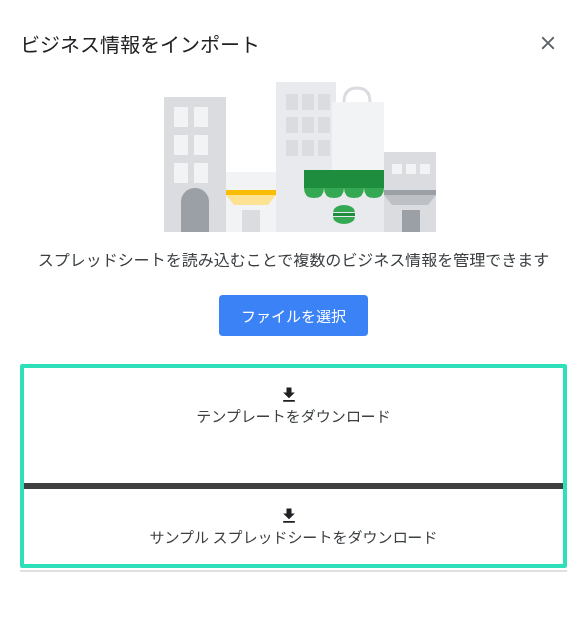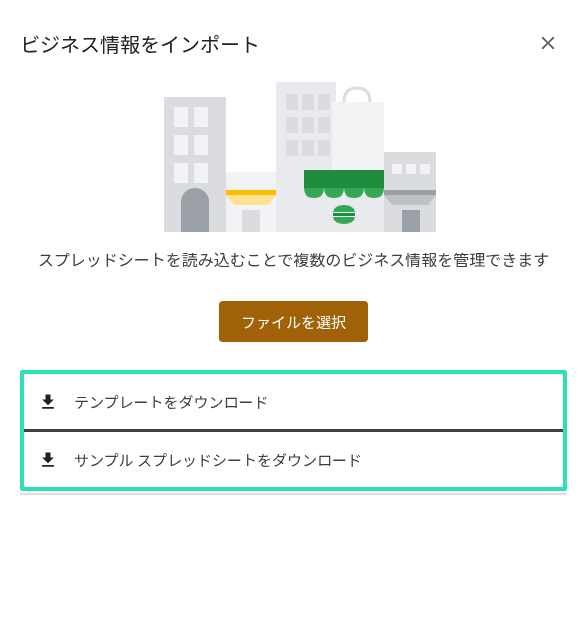--- a/index.html
+++ b/index.html
@@ -9,47 +9,48 @@
     color: #3c4043;
     width: 587px;
     height: 632px;
     overflow: hidden;
   }
   .dialog { padding: 24px 20px 0 20px; }
   .header { display: flex; align-items: center; justify-content: space-between; margin-bottom: 8px; }
   .title { font-size: 20px; color: #202124; font-weight: 400; }
   .close-btn { cursor: pointer; color: #5f6368; padding: 8px; display: flex; }
   .illustration { display: flex; justify-content: center; margin: 10px 0 14px 0; }
-  .desc { text-align: center; font-size: 16px; color: #3c4043; line-height: 1.7; padding: 0 4px; margin-bottom: 28px; }
+  .desc { text-align: center; font-size: 16px; color: #3c4043; line-height: 1.7; padding: 0 4px; margin-bottom: 22px; }
   .primary-btn {
     display: block;
     margin: 0 auto 28px auto;
-    background: #a16207;
+    background: #3b82f6;
     color: #fff;
     border: none;
     border-radius: 4px;
     font-size: 15px;
     padding: 10px 22px;
     cursor: pointer;
     font-family: inherit;
   }
   .highlight-box {
     border: 4px solid #2ee0b8;
     border-radius: 2px;
     margin: 0 0 2px 0;
   }
   .row {
     display: flex;
     align-items: center;
     padding: 17px 8px;
     cursor: pointer;
     font-size: 15px;
     color: #3c4043;
+    flex-direction: column;
   }
-  .highlight-box .row + .row { border-top: 3px solid #404040; }
+  .highlight-box .row + .row { border-top: 6px solid #404040; margin-top: 40px; }
   .row .icon { width: 24px; display: flex; justify-content: center; margin-right: 14px; margin-left: 4px; color: #202124; }
   .sep { border-top: 1px solid #e0e0e0; }
 </style>
 </head>
 <body>
 
 <div class="dialog">
 
   <div class="header">
     <div class="title">ビジネス情報をインポート</div>

